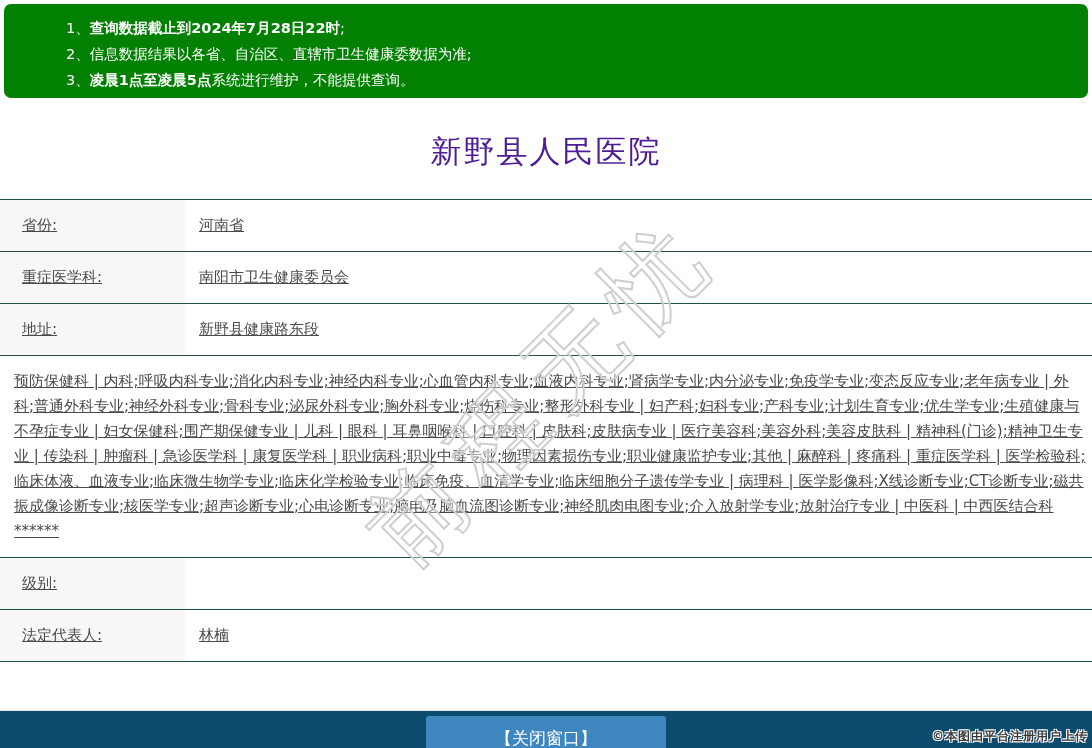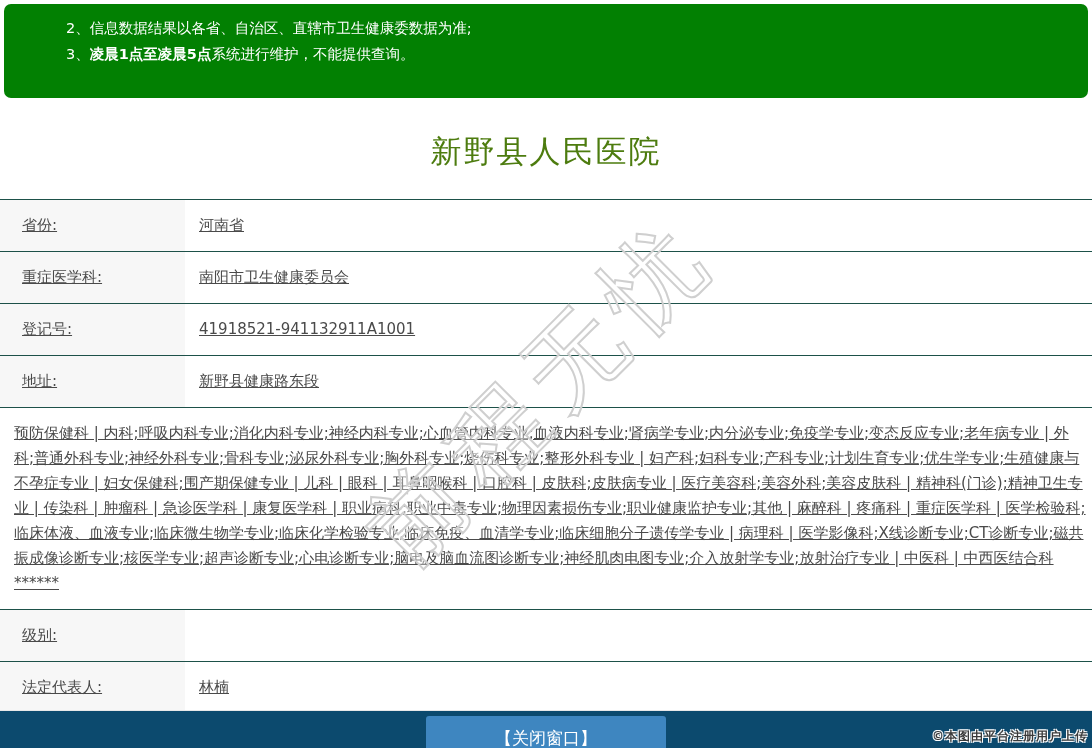--- a/index.html
+++ b/index.html
@@ -14,21 +14,21 @@
   .banner {
     margin:4px 4px 0 4px; height:94px; background:#028002; border-radius:7px;
     padding:11px 20px 0 62px; color:#ffffff; font-size:14.5px; line-height:26px;
   }
   .banner-line { white-space:nowrap; }
   .banner-line .num { font-weight:normal; }
   .banner-line strong { font-weight:bold; }
 
   
   .title {
-    text-align:center; font-size:31px; font-weight:400; color:#4d7c0f;
+    text-align:center; font-size:31px; font-weight:400; color:#4c1d95;
     letter-spacing:2px; margin:33px 0 26px 0;
   }
 
   
   .info-table { width:100%; border-collapse:collapse;text-decoration:underline; }
   .info-table .row { display:flex; border-top:1px solid #1d5149; }
   .info-table .row:last-child { border-bottom:1px solid #1d5149; }
   .cell { padding:13px 8px 13px 22px; font-size:15px; line-height:25px; color:#4a4a4a; }
   .cell.label { width:185px; flex:0 0 185px; background:#f7f7f7; }
   .cell.value { flex:1; padding-left:14px; padding-right:6px; }
@@ -61,38 +61,35 @@
     text-shadow:-1px -1px 0 #fff, 1px -1px 0 #fff, -1px 1px 0 #fff, 1px 1px 0 #fff;
     pointer-events:none;
   }
 </style>
 </head>
 <body>
 
 <div class="page">
 
   <div class="banner">
+    <div class="banner-line"><span class="num">1、</span><span></span><strong>查询数据截止到2024年7月28日22时</strong><span>;</span></div>
     <div class="banner-line"><span class="num">2、</span><span>信息数据结果以各省、自治区、直辖市卫生健康委数据为准;</span><strong></strong><span></span></div>
     <div class="banner-line"><span class="num">3、</span><span></span><strong>凌晨1点至凌晨5点</strong><span>系统进行维护，不能提供查询。</span></div>
   </div>
 
   <h1 class="title">新野县人民医院</h1>
 
   <div class="info-table">
     <div class="row">
       <div class="cell label">省份:</div>
       <div class="cell value">河南省</div>
     </div>
     <div class="row">
       <div class="cell label">重症医学科:</div>
       <div class="cell value">南阳市卫生健康委员会</div>
-    </div>
-    <div class="row">
-      <div class="cell label">登记号:</div>
-      <div class="cell value">41918521-941132911A1001</div>
     </div>
     <div class="row">
       <div class="cell label">地址:</div>
       <div class="cell value">新野县健康路东段</div>
     </div>
     <div class="row">
       <div class="cell value">预防保健科 | 内科;呼吸内科专业;消化内科专业;神经内科专业;心血管内科专业;血液内科专业;肾病学专业;内分泌专业;免疫学专业;变态反应专业;老年病专业 | 外科;普通外科专业;神经外科专业;骨科专业;泌尿外科专业;胸外科专业;烧伤科专业;整形外科专业 | 妇产科;妇科专业;产科专业;计划生育专业;优生学专业;生殖健康与不孕症专业 | 妇女保健科;围产期保健专业 | 儿科 | 眼科 | 耳鼻咽喉科 | 口腔科 | 皮肤科;皮肤病专业 | 医疗美容科;美容外科;美容皮肤科 | 精神科(门诊);精神卫生专业 | 传染科 | 肿瘤科 | 急诊医学科 | 康复医学科 | 职业病科;职业中毒专业;物理因素损伤专业;职业健康监护专业;其他 | 麻醉科 | 疼痛科 | 重症医学科 | 医学检验科;临床体液、血液专业;临床微生物学专业;临床化学检验专业;临床免疫、血清学专业;临床细胞分子遗传学专业 | 病理科 | 医学影像科;X线诊断专业;CT诊断专业;磁共振成像诊断专业;核医学专业;超声诊断专业;心电诊断专业;脑电及脑血流图诊断专业;神经肌肉电图专业;介入放射学专业;放射治疗专业 | 中医科 | 中西医结合科******</div>
     </div>
     <div class="row">
       <div class="cell label">级别:</div>

